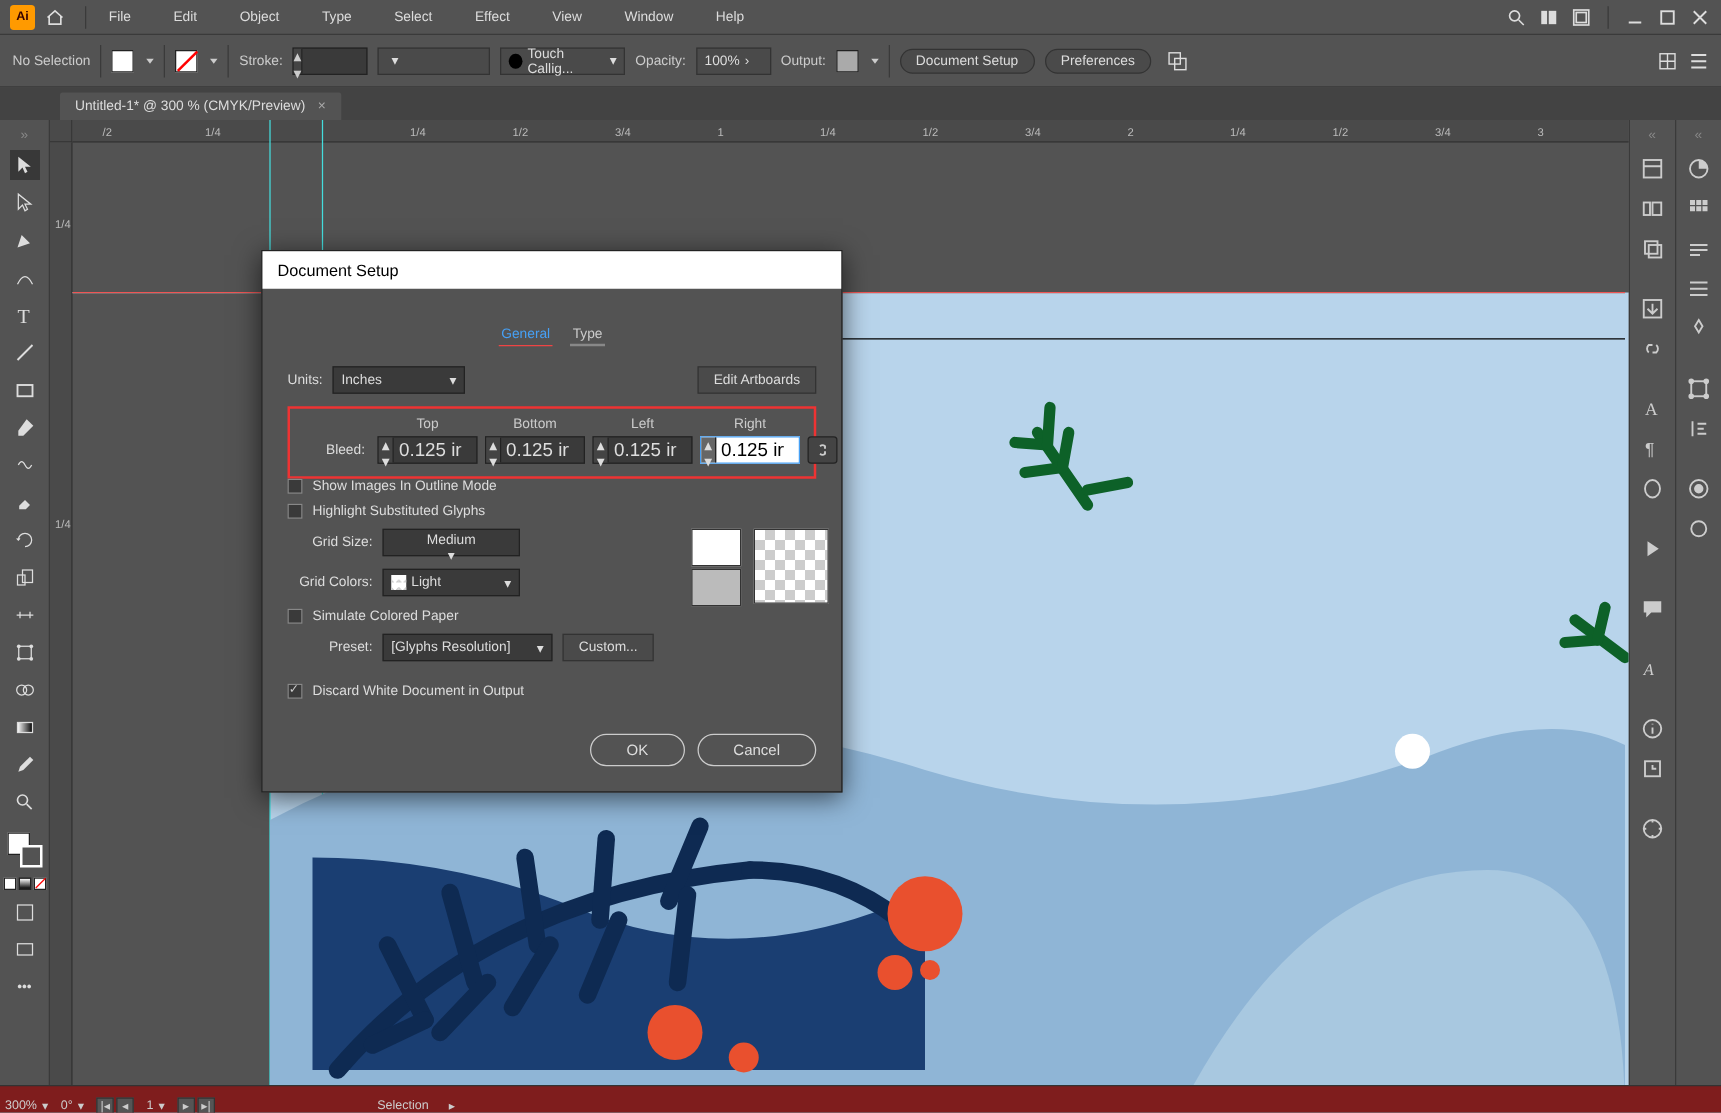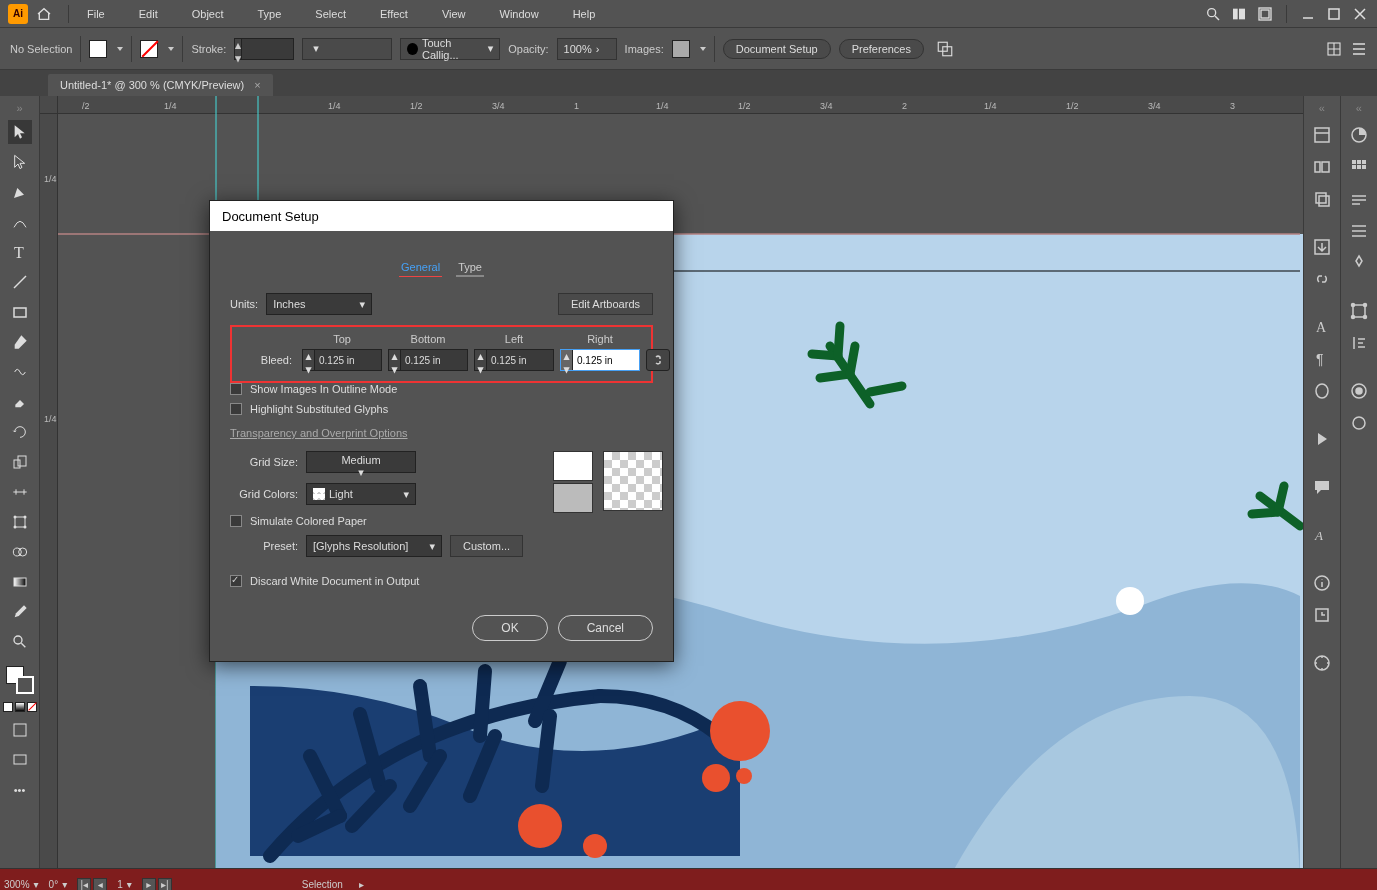--- a/index.html
+++ b/index.html
@@ -80,21 +80,21 @@
 .bleed-box { border: 2px solid #e33; padding: 6px 8px 10px; }
 .bleed-headers { display:grid; grid-template-columns: 56px 80px 80px 80px 80px 40px; gap: 6px; margin-bottom:4px; font-size:11px; color:#ccc;}
 .bleed-headers span { text-align:center;}
 .bleed-row { display:grid; grid-template-columns: 56px 80px 80px 80px 80px 40px; gap: 6px; align-items:center;}
 .bleed-label { text-align:right; padding-right: 4px;}
 .spinbox { display:flex; align-items:center; background:#3a3a3a; border:1px solid #222; height:22px;}
 .spinbox.active { background:#fff; border:1px solid #46a0f5;}
 .spinbox .spin-btns { width:12px; height:100%; display:flex; flex-direction:column; background:#444; border-right:1px solid #222;}
 .spinbox.active .spin-btns { background: #666; }
 .spin-btns b { flex:1; display:flex; align-items:center; justify-content:center;}
-.spinbox input { border:none; background:transparent; color:#ddd; font-size:10px; width:58px; padding:0 4px; outline:none;}
+.spinbox input { border:none; background:transparent; color:#ddd; font-size:15px; width:58px; padding:0 4px; outline:none;}
 .spinbox.active input { color:#000;}
 .link-btn { width:24px; height:22px; background:#444; border:1px solid #222; border-radius:3px; display:flex; align-items:center; justify-content:center;}
 .chk-row { display:flex; align-items:center; gap:8px; margin-bottom:8px;}
 .chk { width:12px; height:12px; border:1px solid #888; background:#3a3a3a; display:inline-block;}
 .chk.checked::after { content:"✓"; color:#ccc; font-size:10px; position:relative; top:-3px; left:0;}
 .section-title { color:#aaa; text-decoration: underline; margin: 12px 0;}
 .preview-white { width:40px; height:30px; background:#fff; border:1px solid #333;}
 .preview-grey { width:40px; height:30px; background:#bbb; border:1px solid #333;}
 .preview-checker { width:60px; height:60px; border:1px solid #333; background-image: linear-gradient(45deg,#ccc 25%,transparent 25%),linear-gradient(-45deg,#ccc 25%,transparent 25%),linear-gradient(45deg,transparent 75%,#ccc 75%),linear-gradient(-45deg,transparent 75%,#ccc 75%); background-size:16px 16px; background-position:0 0,0 8px,8px -8px,-8px 0; background-color:#fff;}
 .dlg-footer { display:flex; justify-content:flex-end; gap:10px; margin-top: 28px;}
@@ -187,21 +187,21 @@
         <span style="width:12px;height:12px;background:#000;border-radius:50%;"></span>
         <span>Touch Callig...</span>
       </span>
       <span>▾</span>
     </div>
   <span class="cb-label">Opacity:</span>
   <div class="dropdown" style="width:60px;">
       <span>100%</span>
       <span>›</span>
     </div>
-  <span class="cb-label">Images:</span>
+  <span class="cb-label">Output:</span>
   <div class="swatchgrey"></div>
     <div class="dd-caret"></div>
   <div style="width:1px;height:26px;background:#3a3a3a;"></div>
   <button class="btn-rounded">Document Setup</button>
   <button class="btn-rounded">Preferences</button>
   <div style="margin-left:4px;">
       <svg width="18" height="18" viewBox="0 0 24 24" fill="none" stroke="#ddd" stroke-width="1.5">
         <rect x="3" y="3" width="12" height="12"></rect>
         <rect x="9" y="9" width="12" height="12"></rect>
       </svg>
@@ -682,21 +682,20 @@
 
     <div class="chk-row">
         <span class="chk"></span>
         <span>Show Images In Outline Mode</span>
       </div>
     <div class="chk-row">
         <span class="chk"></span>
         <span>Highlight Substituted Glyphs</span>
       </div>
 
-    <div class="section-title">Transparency and Overprint Options</div>
 
     <div style="display:flex; gap:30px;">
       <div>
         <div class="dlg-row">
           <span style="width:68px;text-align:right;">Grid Size:</span>
           <div class="dlg-select" style="min-width:110px;flex-direction:column;">
               <span>Medium</span>
               <span>▾</span>
             </div>
         </div>

